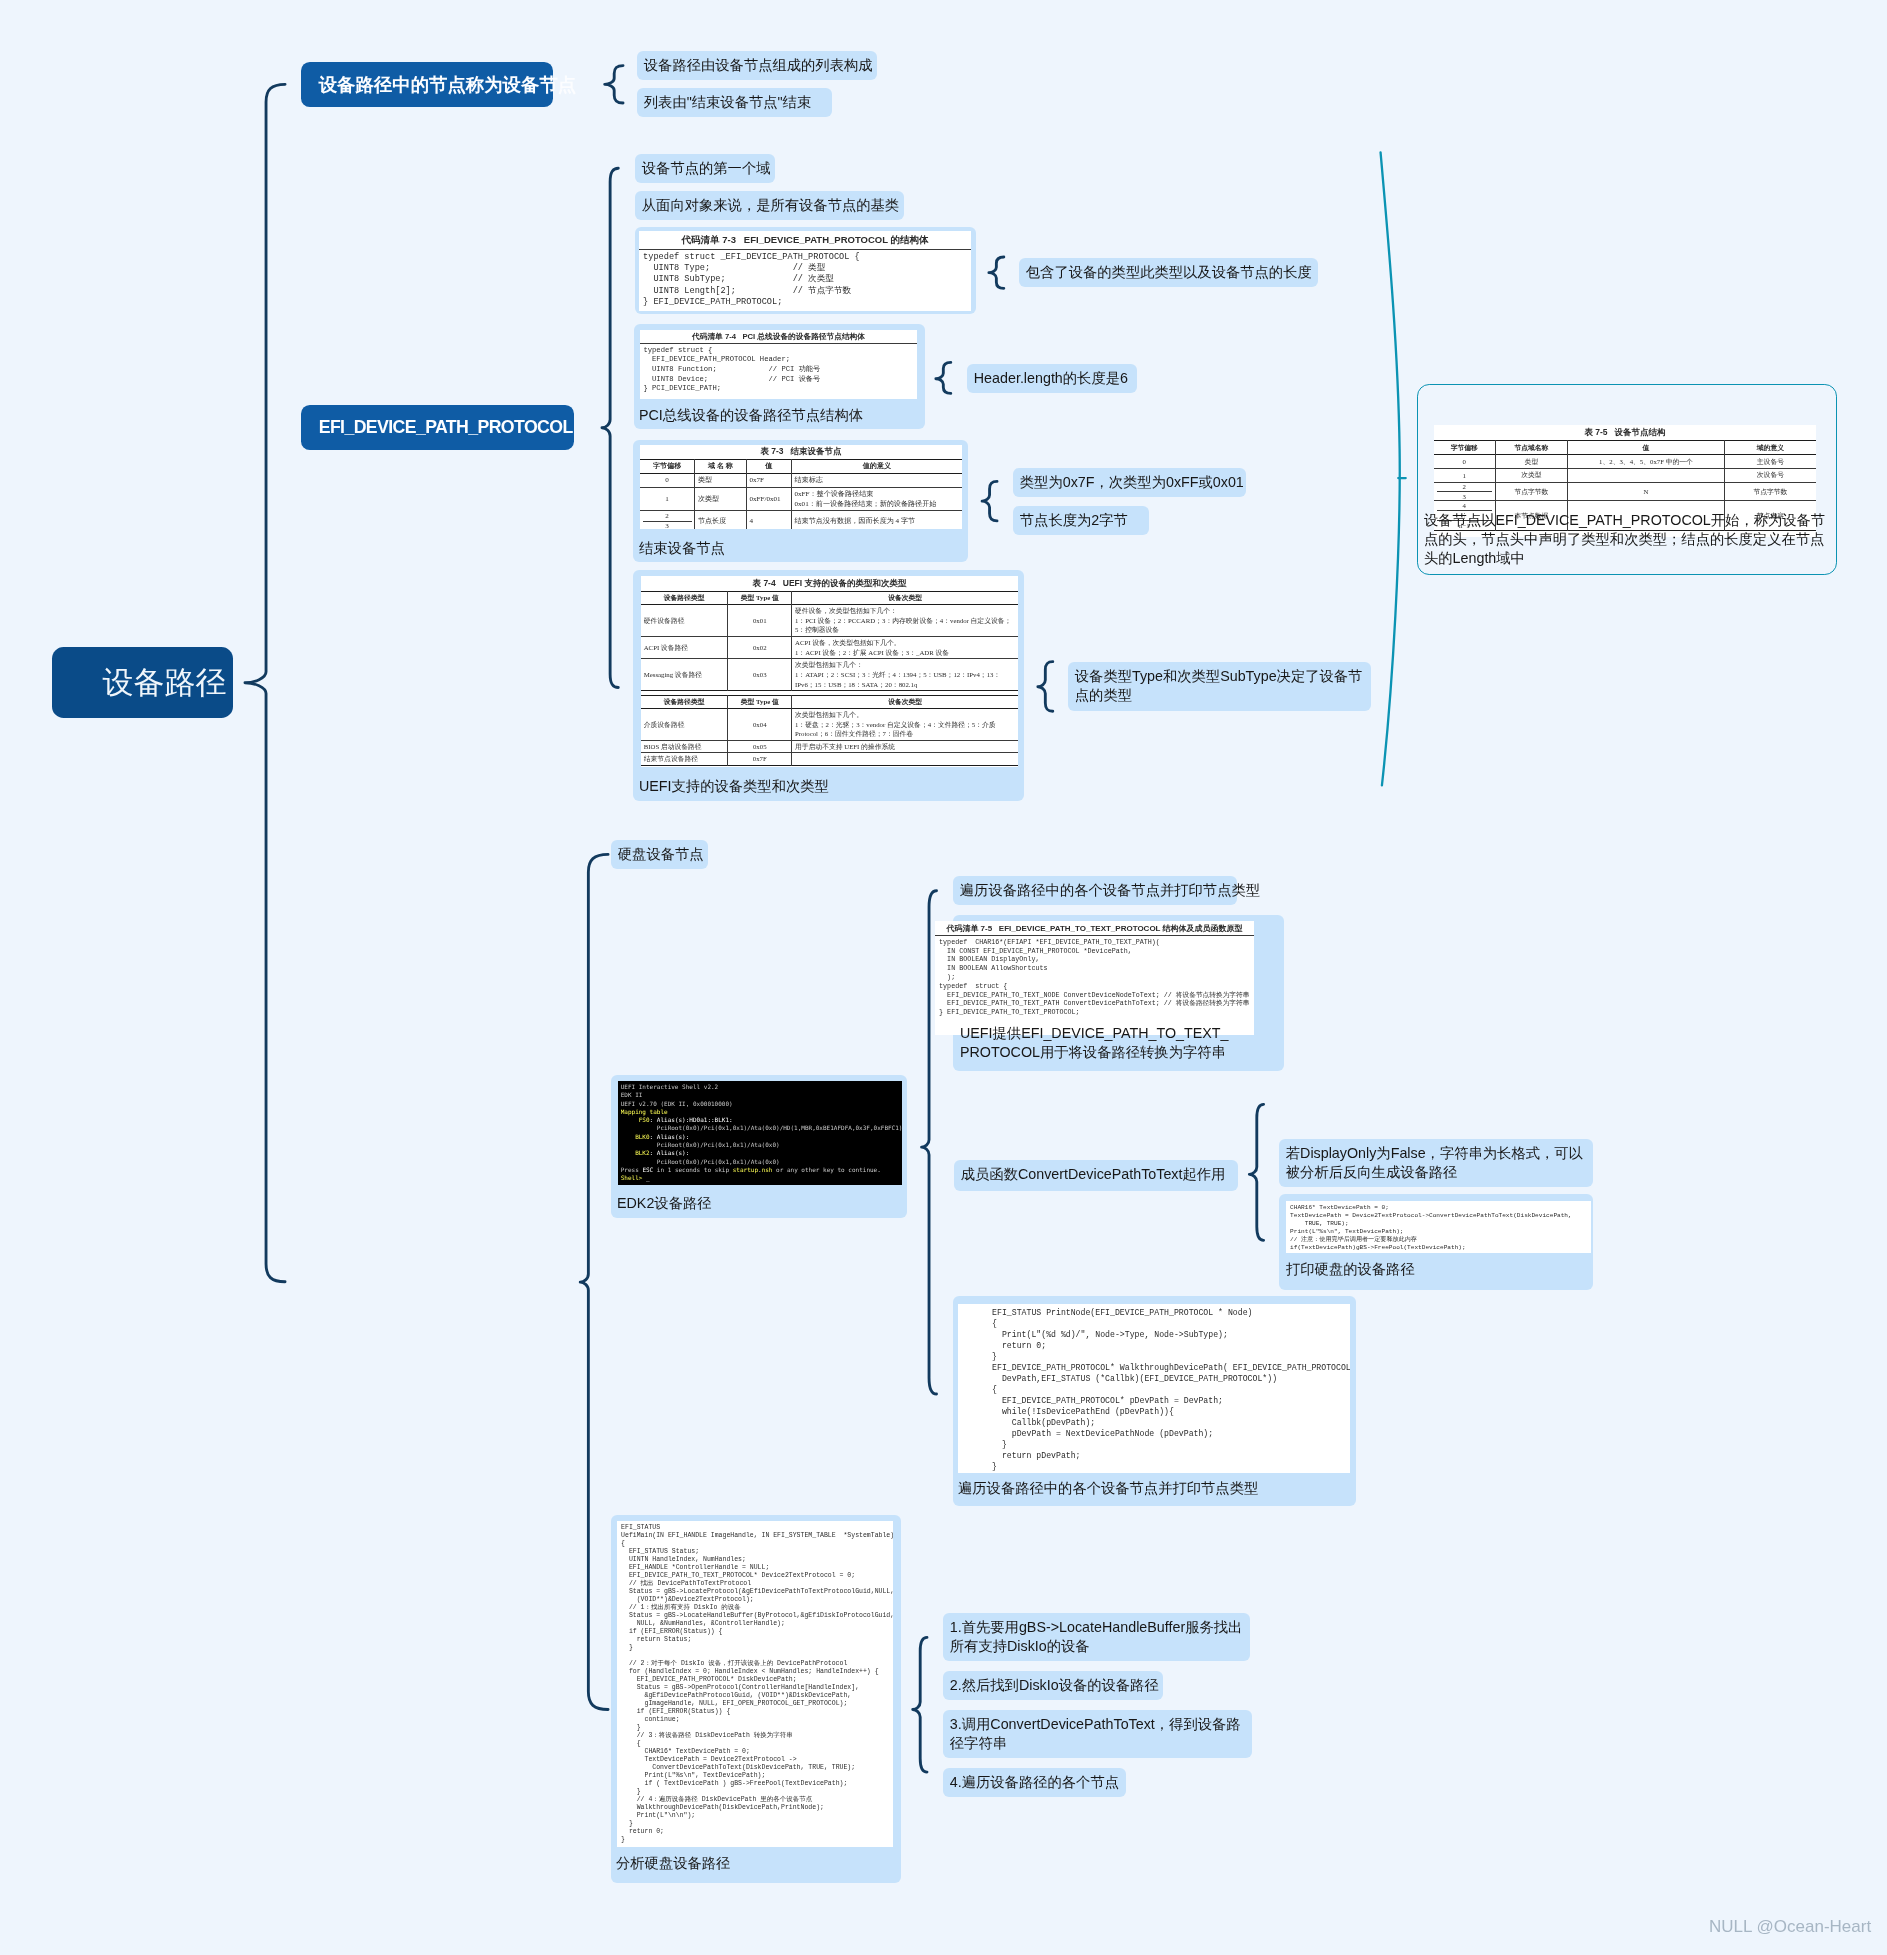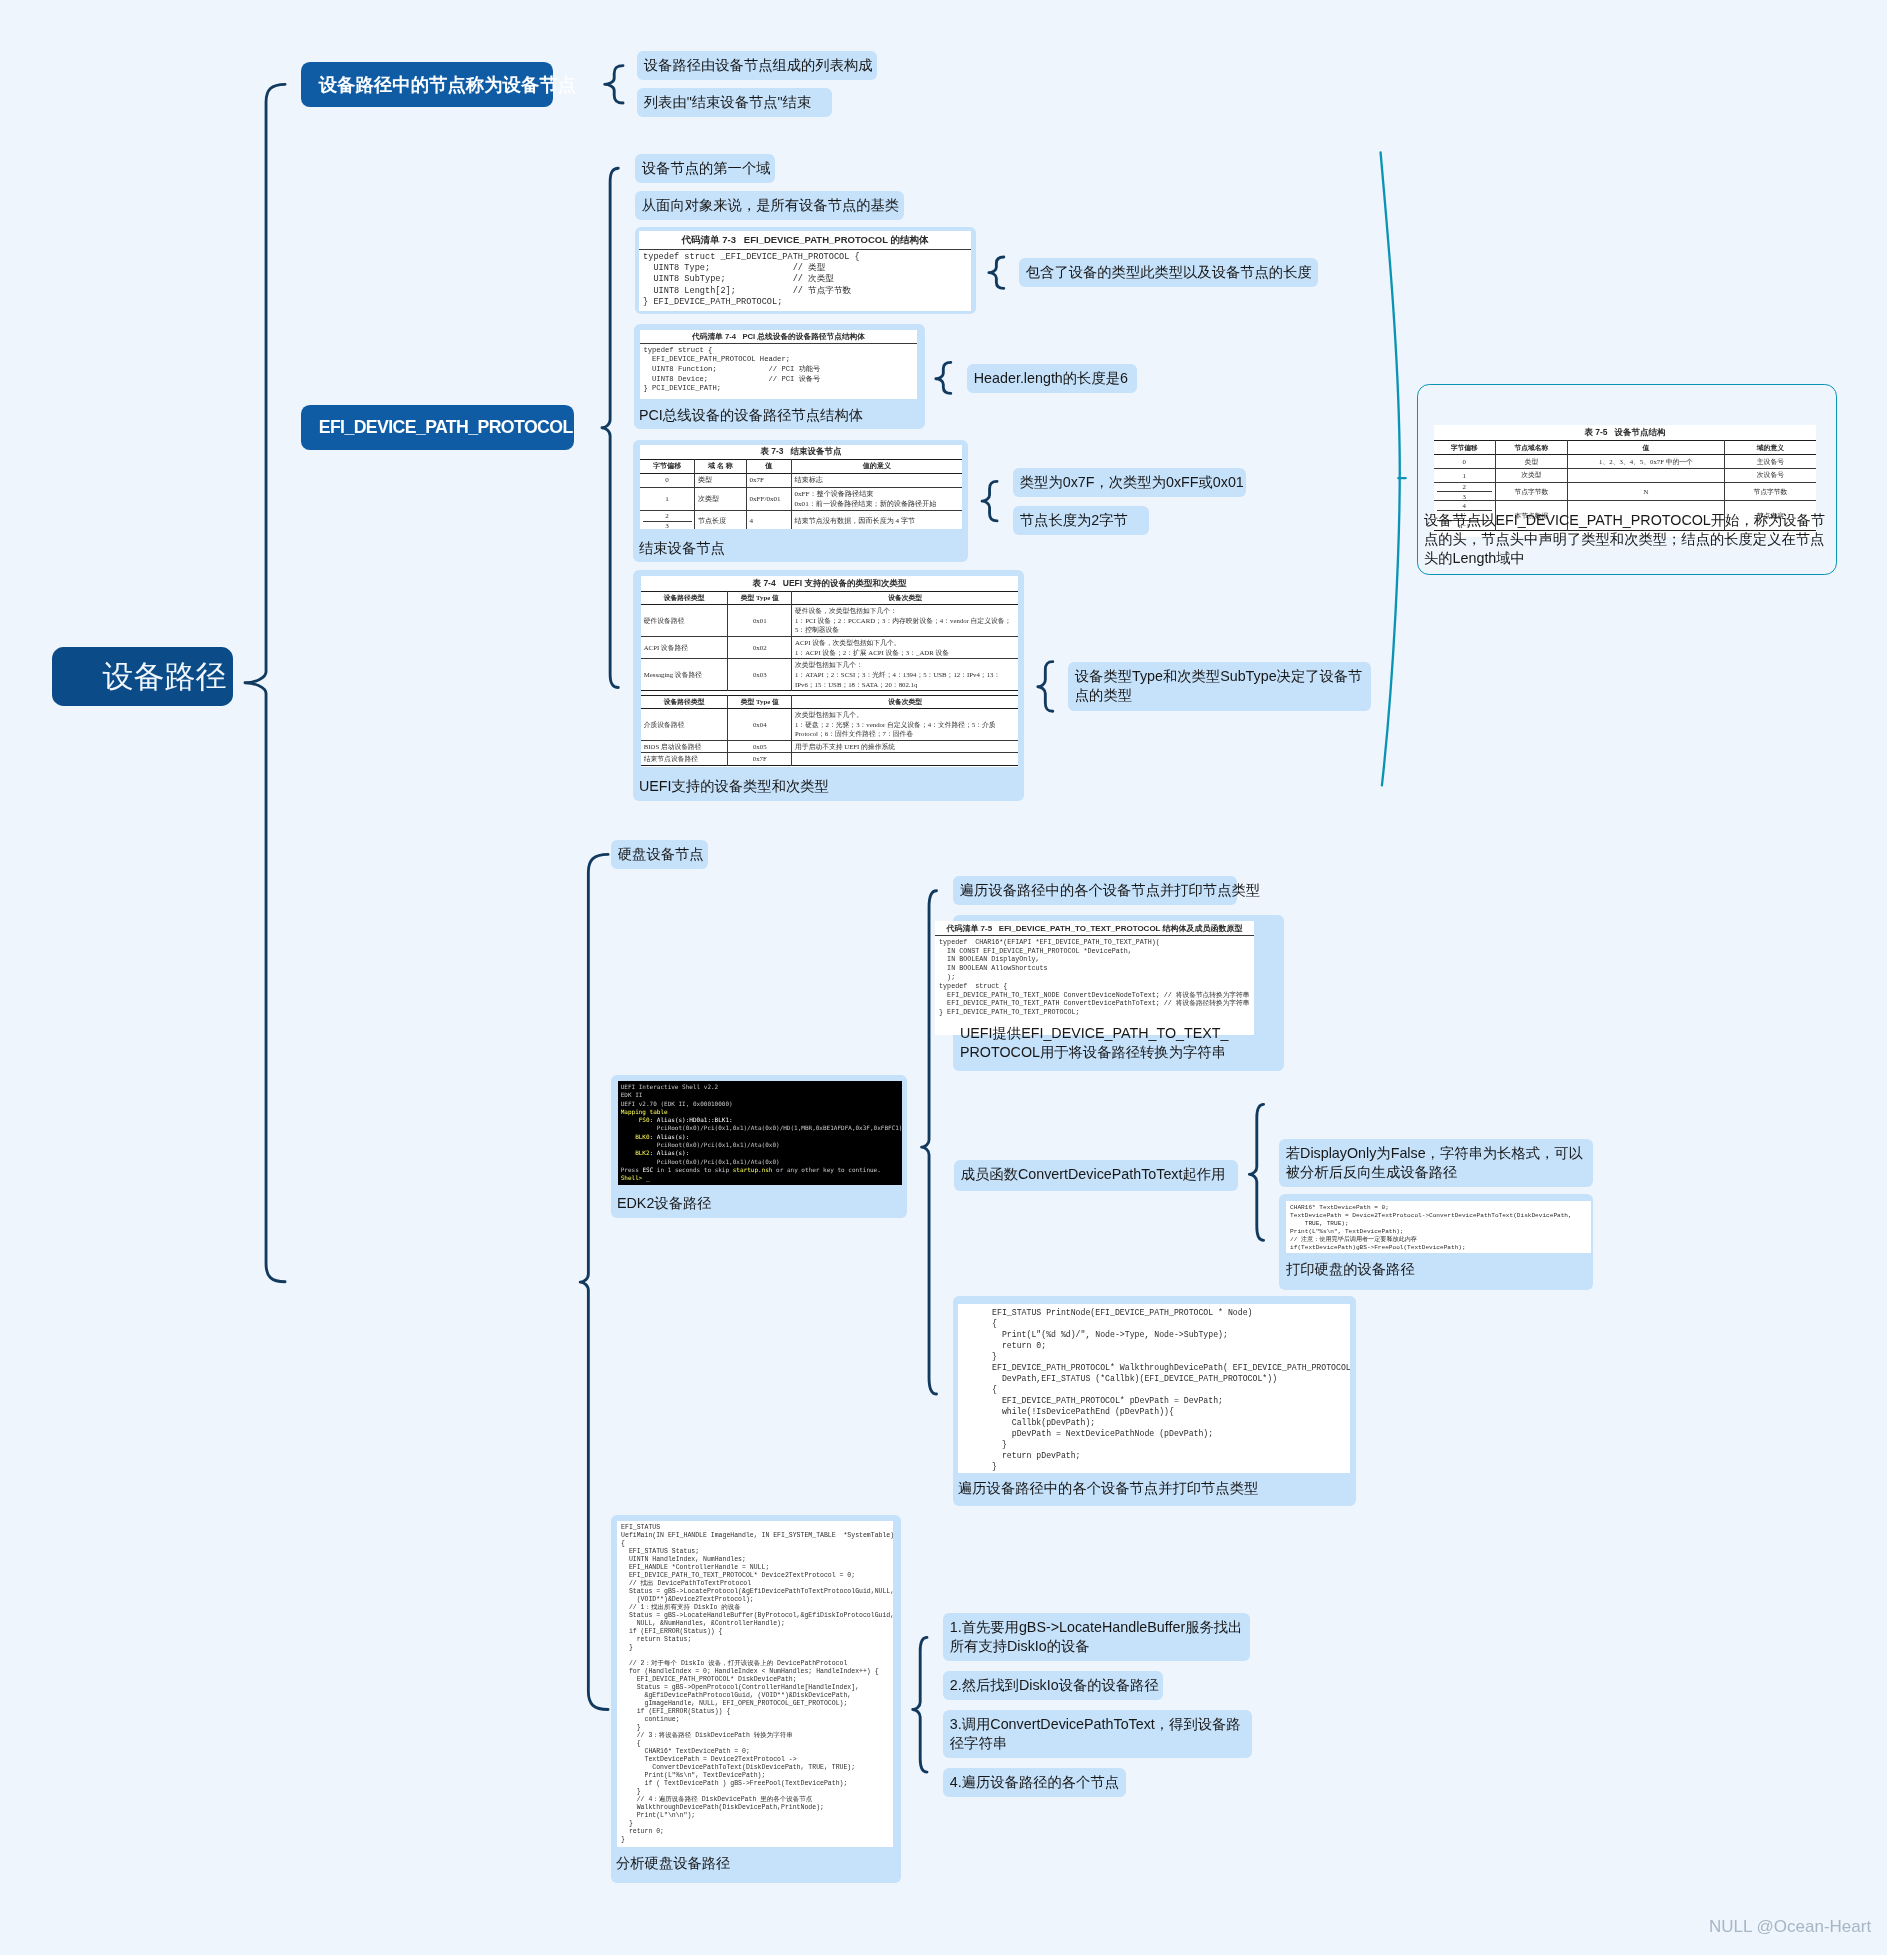--- a/index.html
+++ b/index.html
@@ -55,21 +55,21 @@
 <path d="M1398.0,533.0 C1390.1,533.0 1387.0,535.7 1387.0,542.0 L1387.0,549.0 C1387.0,553.8 1381.0,557.0 1376.0,557.0 C1381.0,557.0 1387.0,560.2 1387.0,565.0 L1387.0,569.5 C1387.0,575.8 1390.1,578.5 1398.0,578.5" fill="none" stroke="#123a5e" stroke-width="4.2" stroke-linecap="round" stroke-linejoin="round"></path>
 <path d="M1466.0,708.0 C1458.1,708.0 1455.0,711.3 1455.0,719.0 L1455.0,728.0 C1455.0,733.4 1449.0,737.0 1444.0,737.0 C1449.0,737.0 1455.0,740.6 1455.0,746.0 L1455.0,755.0 C1455.0,762.7 1458.1,766.0 1466.0,766.0" fill="none" stroke="#123a5e" stroke-width="4.2" stroke-linecap="round" stroke-linejoin="round"></path>
 <path d="M1548.0,973.0 C1540.1,973.0 1537.0,976.6 1537.0,985.0 L1537.0,1000.0 C1537.0,1006.0 1531.0,1010.0 1526.0,1010.0 C1531.0,1010.0 1537.0,1014.0 1537.0,1020.0 L1537.0,1034.0 C1537.0,1042.4 1540.1,1046.0 1548.0,1046.0" fill="none" stroke="#123a5e" stroke-width="4.2" stroke-linecap="round" stroke-linejoin="round"></path>
 <path d="M894.0,1256.5 C873.1,1256.5 865.0,1264.3 865.0,1282.5 L865.0,1873.5 C865.0,1880.7 858.4,1885.5 853.0,1885.5 C858.4,1885.5 865.0,1890.3 865.0,1897.5 L865.0,2488.0 C865.0,2506.2 873.1,2514.0 894.0,2514.0" fill="none" stroke="#123a5e" stroke-width="4.2" stroke-linecap="round" stroke-linejoin="round"></path>
 <path d="M1377.0,1310.0 C1369.1,1310.0 1366.0,1317.2 1366.0,1334.0 L1366.0,1676.0 C1366.0,1682.6 1360.0,1687.0 1355.0,1687.0 C1360.0,1687.0 1366.0,1691.4 1366.0,1698.0 L1366.0,2026.0 C1366.0,2042.8 1369.1,2050.0 1377.0,2050.0" fill="none" stroke="#123a5e" stroke-width="4.2" stroke-linecap="round" stroke-linejoin="round"></path>
 <path d="M1858.0,1624.0 C1850.8,1624.0 1848.0,1630.0 1848.0,1644.0 L1848.0,1716.0 C1848.0,1722.6 1842.0,1727.0 1837.0,1727.0 C1842.0,1727.0 1848.0,1731.4 1848.0,1738.0 L1848.0,1804.0 C1848.0,1818.0 1850.8,1824.0 1858.0,1824.0" fill="none" stroke="#123a5e" stroke-width="4.2" stroke-linecap="round" stroke-linejoin="round"></path>
 <path d="M1363.0,2408.0 C1355.8,2408.0 1353.0,2414.0 1353.0,2428.0 L1353.0,2503.0 C1353.0,2509.6 1347.0,2514.0 1342.0,2514.0 C1347.0,2514.0 1353.0,2518.4 1353.0,2525.0 L1353.0,2586.0 C1353.0,2600.0 1355.8,2606.0 1363.0,2606.0" fill="none" stroke="#123a5e" stroke-width="4.2" stroke-linecap="round" stroke-linejoin="round"></path>
 <path d="M2030,224 C2043,370 2056,520 2058,660 C2060,800 2048,1010 2032,1155" fill="none" stroke="#0b93b3" stroke-width="3.4" stroke-linecap="round" stroke-linejoin="round"></path>
 <path d="M2056,703 L2067,703" fill="none" stroke="#0b93b3" stroke-width="3.4" stroke-linecap="round" stroke-linejoin="round"></path>
 </svg>
-<div class="node root-node" style="left:52px;top:647px;width:181px;height:59px;padding-left:44px;">
+<div class="node root-node" style="left:52px;top:647px;width:181px;height:71px;padding-left:44px;">
       <span>设备路径</span>
     </div>
 <div class="node l1" style="left:301px;top:62px;width:252px;height:45px;font-size:18.4px;">
       <span>设备路径中的节点称为设备节点</span>
     </div>
 <div class="node l1" style="left:301px;top:405px;width:273px;height:45px;font-size:17.7px;letter-spacing:-0.6px;">
       <span>EFI_DEVICE_PATH_PROTOCOL</span>
     </div>
 <div class="node leaf" style="left:637px;top:51px;width:240px;height:29px;">设备路径由设备节点组成的列表构成</div>
 <div class="node leaf" style="left:637px;top:88px;width:195px;height:29px;">列表由"结束设备节点"结束</div>

